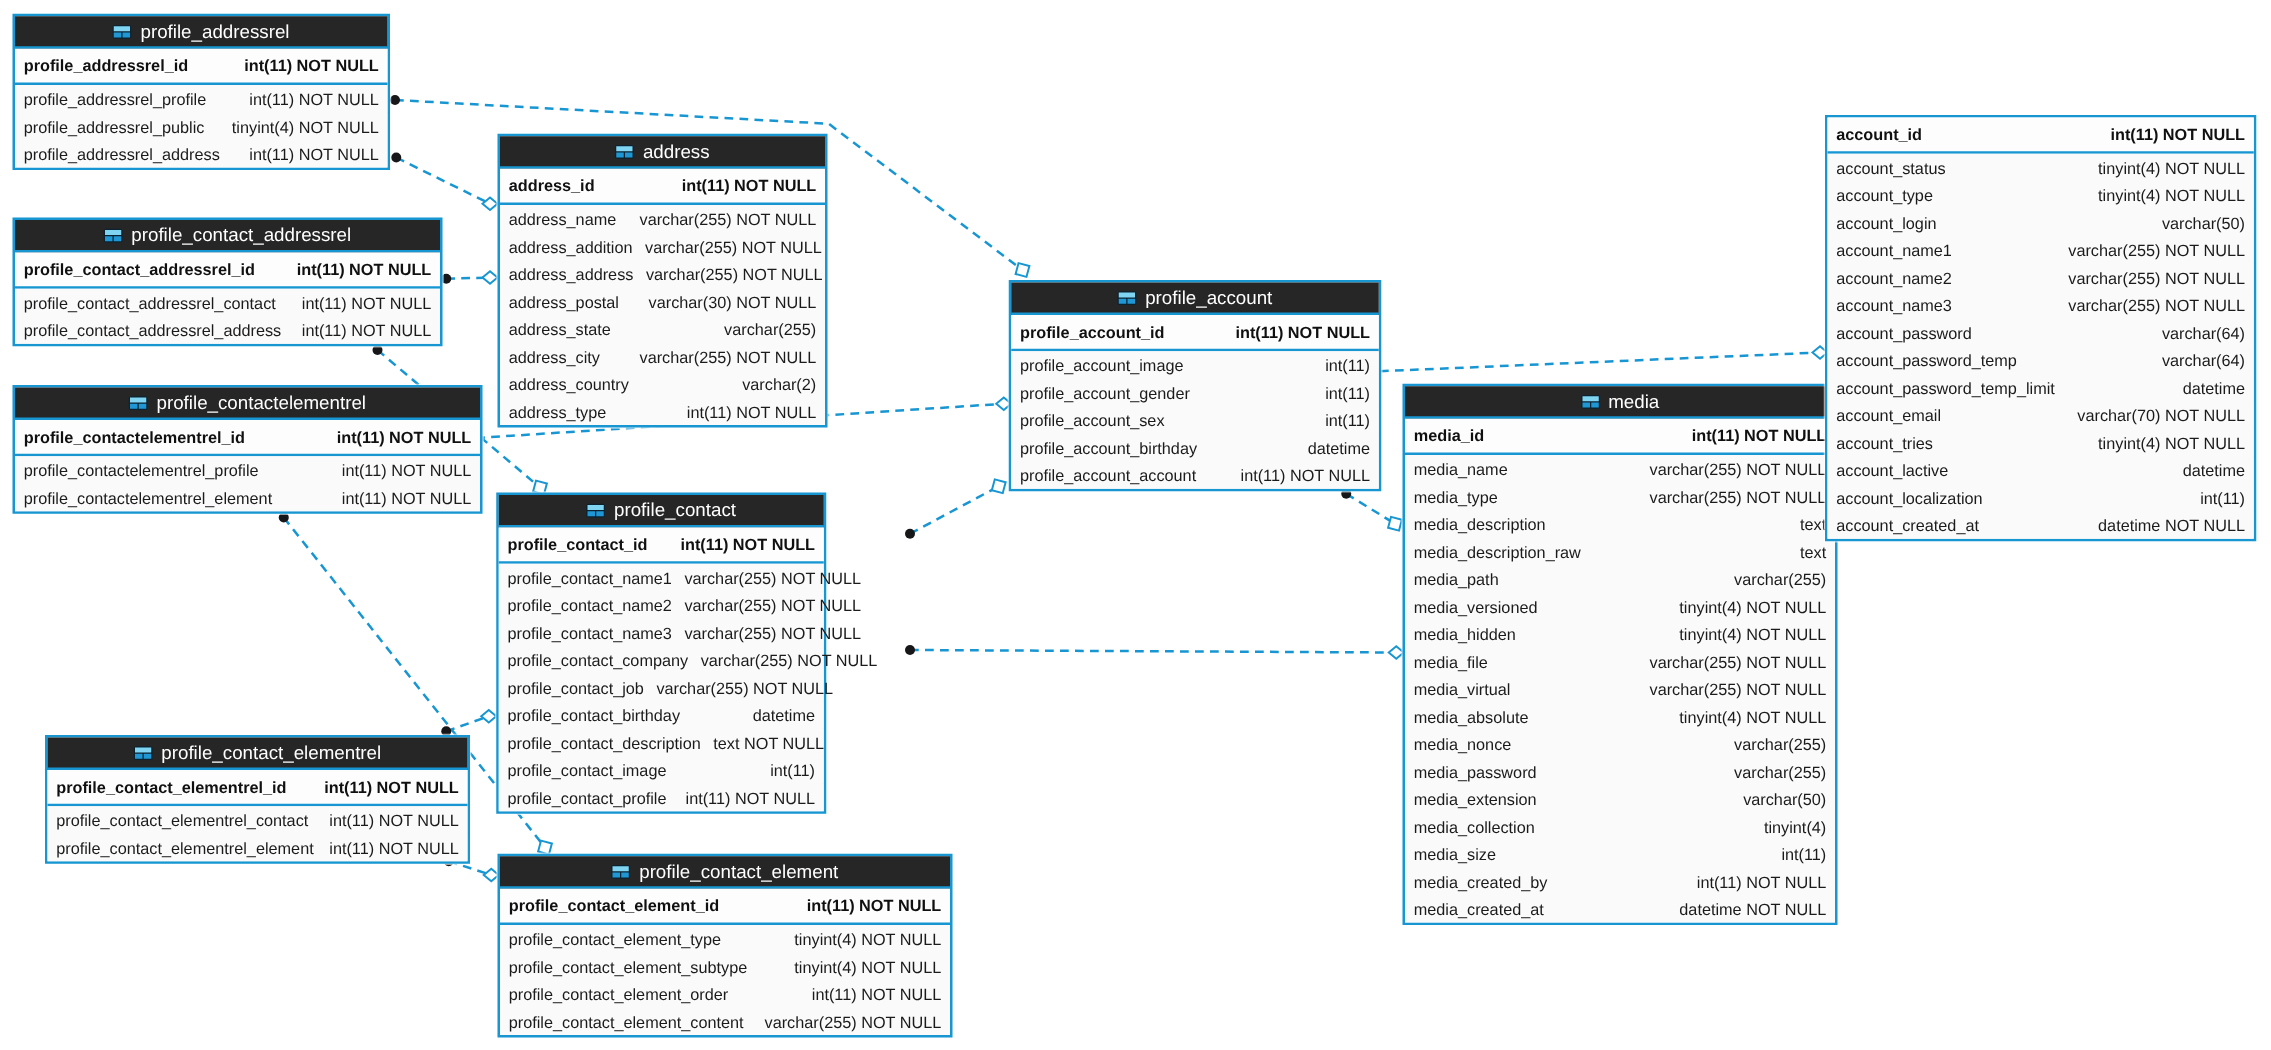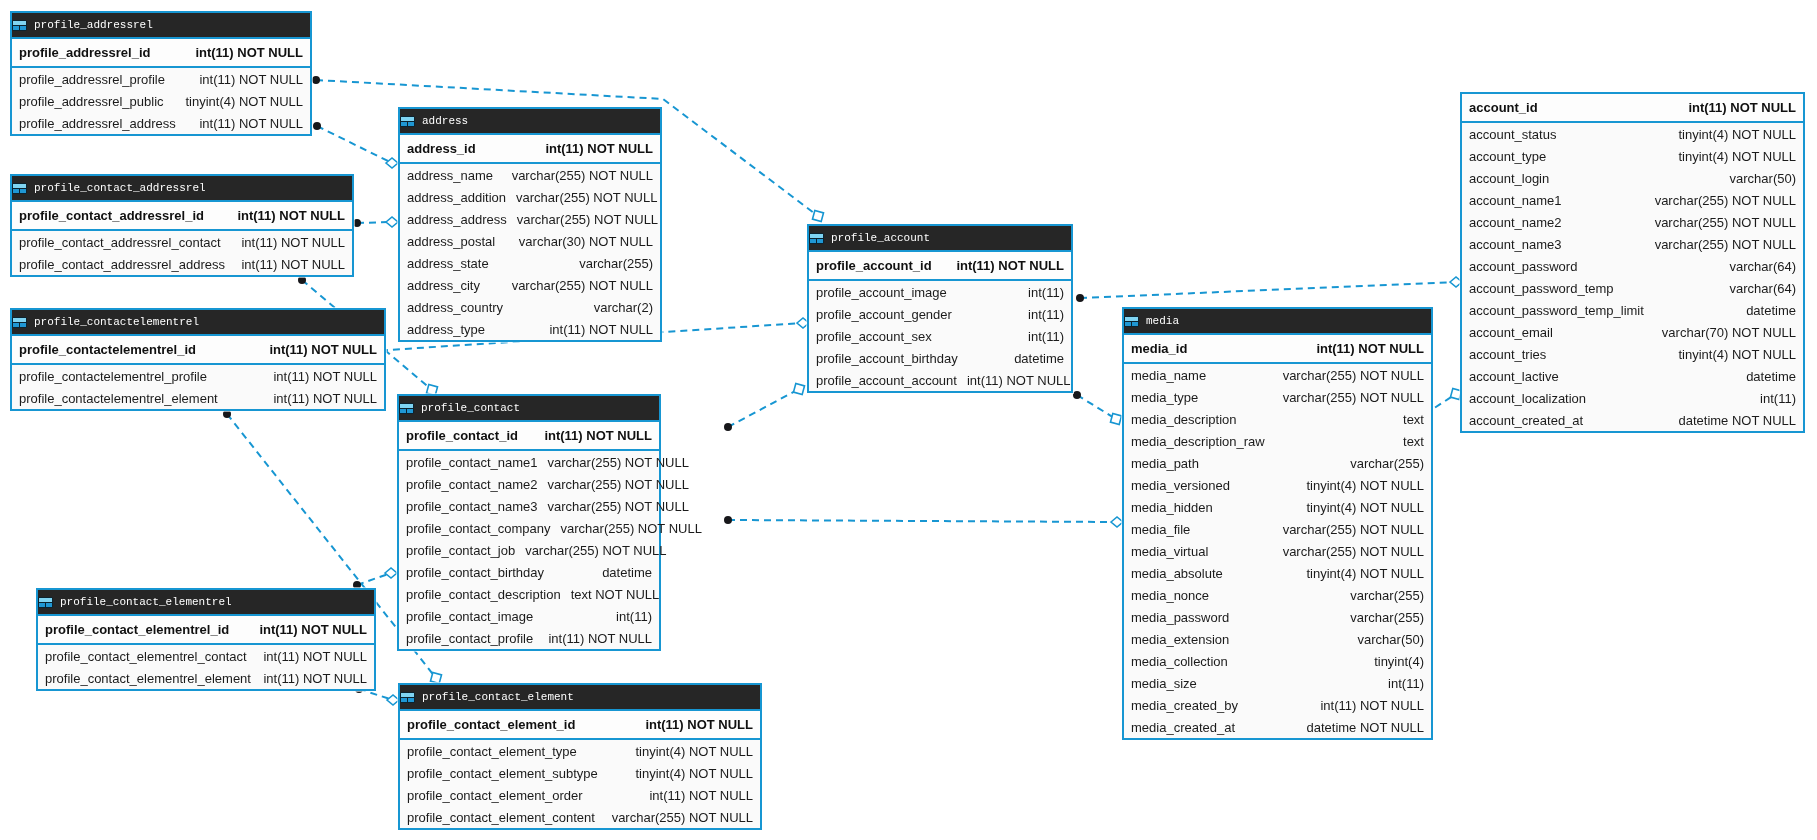--- a/index.html
+++ b/index.html
@@ -24,24 +24,23 @@
     border:2px solid var(--accent);
     background:var(--row-bg);
     box-sizing:border-box;
     box-shadow:0 0 0 1px rgba(255,255,255,.6);
   }
   .db-table-header{
     height:24px;
     background:var(--header-bg);
     border-bottom:2px solid var(--accent);
     color:#ffffff;
-    display:flex;align-items:center;justify-content:flex-start;gap:7px;
-    font-size:11px;
+    display:flex;align-items:center;justify-content:center;gap:7px;
+    font-size:15px;
     white-space:nowrap;
-    font-family:Liberation Mono, monospace;
   }
   .table-icon{
     display:grid;
     grid-template-columns:1fr 1fr;
     grid-template-rows:4px 4px;
     gap:1px;
     width:13px;height:9px;
     background:#0b2330;
     border:1px solid #0b2330;
     border-radius:2px;
@@ -343,21 +342,21 @@
             <span class="col-name">profile_contact_element_order</span>
             <span class="col-type">int(11) NOT NULL</span>
           </div>
           <div class="col-row">
             <span class="col-name">profile_contact_element_content</span>
             <span class="col-type">varchar(255) NOT NULL</span>
           </div>
         </div>
   </div>
 
-  <div class="db-table" style="left: 807px; top: 224px; width: 266px;">
+  <div class="db-table" style="left: 807px; top: 224px; width: 298px;">
     <div class="db-table-header">
       <span class="table-icon">
         <span class="ti-top"></span>
             <span class="ti-cell"></span>
             <span class="ti-cell"></span>
       </span>
       <span class="db-table-title">profile_account</span>
     </div>
     <div class="db-table-body">
           <div class="col-row pk-row">
@@ -380,21 +379,21 @@
             <span class="col-name">profile_account_birthday</span>
             <span class="col-type">datetime</span>
           </div>
           <div class="col-row">
             <span class="col-name">profile_account_account</span>
             <span class="col-type">int(11) NOT NULL</span>
           </div>
         </div>
   </div>
 
-  <div class="db-table" style="left: 1122px; top: 307px; width: 311px;">
+  <div class="db-table" style="left: 1122px; top: 307px; width: 348px;">
     <div class="db-table-header">
       <span class="table-icon">
         <span class="ti-top"></span>
             <span class="ti-cell"></span>
             <span class="ti-cell"></span>
       </span>
       <span class="db-table-title">media</span>
     </div>
     <div class="db-table-body">
           <div class="col-row pk-row">

